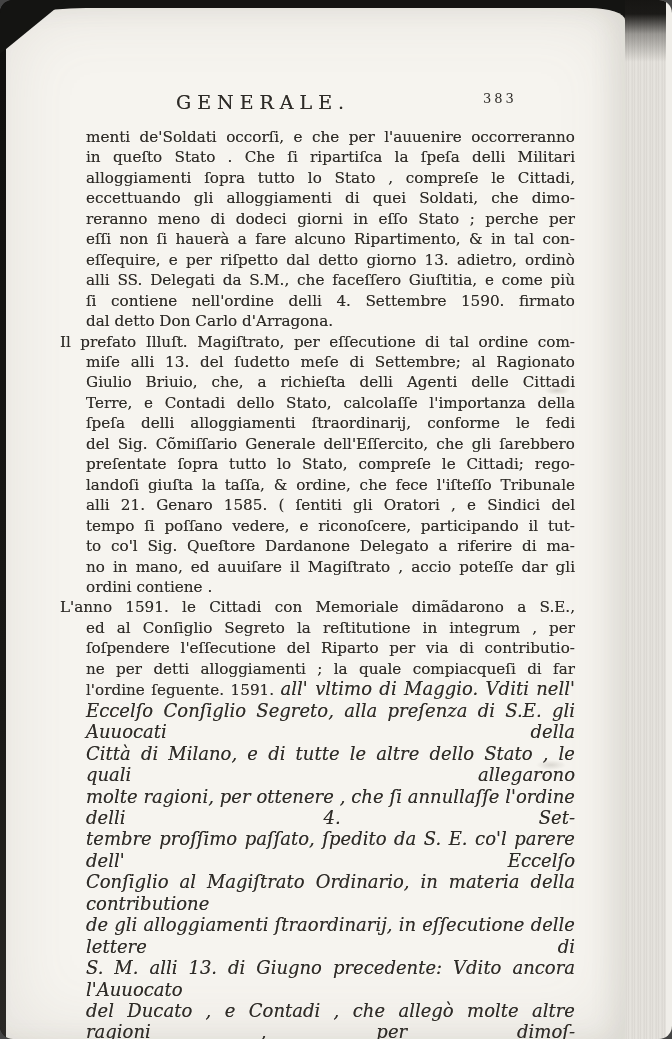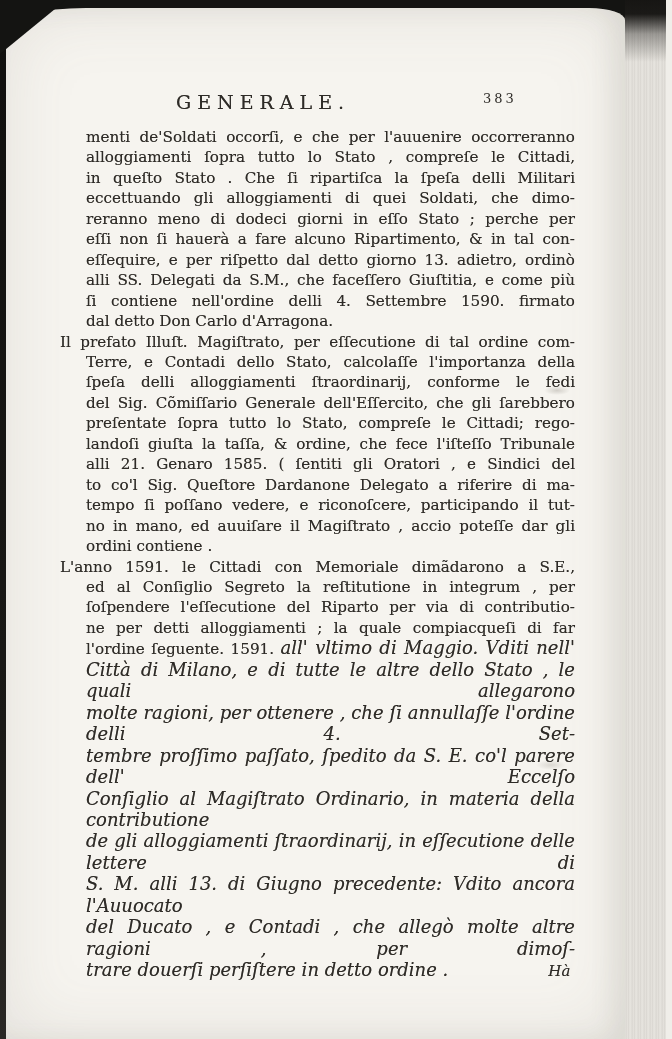--- a/index.html
+++ b/index.html
@@ -5,20 +5,21 @@
   :root{
     --scan-black:#141412;
     --page-bg:#f6f4ef;
     --ink:#2e2b27;
   }
   html,body{margin:0;padding:0;background:#444;}
   .scan{
     position:relative;width:672px;height:1039px;
     background:var(--scan-black);overflow:hidden;
     font-family:"DejaVu Serif", serif;
+    border-radius:13px;
   }
   
   .edge-left{position:absolute;left:0;top:0;width:7px;height:100%;
     background:linear-gradient(180deg,#100f0e 0%,#1a1917 70%,#2a2825 100%);}
   
   .fore-edge{position:absolute;left:625px;top:0;width:41px;height:100%;
     background:repeating-linear-gradient(90deg,
       #edebe6 0px,#d2cfc9 1px,#e7e4df 2px,#d8d5cf 4px,#efede8 5px,#dcd9d3 6px);}
   .fore-edge::before{content:"";position:absolute;left:0;top:0;right:0;height:62px;
     background:linear-gradient(180deg,rgba(16,15,13,0.97) 0px,rgba(16,15,13,0.95) 14px,rgba(16,15,13,0.35) 34px,rgba(16,15,13,0) 62px);}
@@ -63,49 +64,52 @@
 
   <div class="page-sheet">
     <div class="running-head">
       <span class="title">GENERALE.</span>
       <span class="folio">383</span>
     </div>
 
     <div class="text-block">
         <div class="para">
           <div class="line"><span class="rm">menti de'Soldati occorſi, e che per l'auuenire occorreranno</span></div>
+          <div class="line"><span class="rm">in queſto Stato . Che ſi ripartiſca la ſpeſa delli Militari</span></div>
           <div class="line"><span class="rm">alloggiamenti ſopra tutto lo Stato , compreſe le Cittadi,</span></div>
-          <div class="line"><span class="rm">in queſto Stato . Che ſi ripartiſca la ſpeſa delli Militari</span></div>
           <div class="line"><span class="rm">eccettuando gli alloggiamenti di quei Soldati, che dimo-</span></div>
           <div class="line"><span class="rm">reranno meno di dodeci giorni in eſſo Stato ; perche per</span></div>
           <div class="line"><span class="rm">eſſi non ſi hauerà a fare alcuno Ripartimento, &amp; in tal con-</span></div>
           <div class="line"><span class="rm">eſſequire, e per riſpetto dal detto giorno 13. adietro, ordinò</span></div>
           <div class="line"><span class="rm">alli SS. Delegati da S.M., che faceſſero Giuſtitia, e come più</span></div>
           <div class="line"><span class="rm">ſi contiene nell'ordine delli 4. Settembre 1590. firmato</span></div>
           <div class="line noj"><span class="rm">dal detto Don Carlo d'Arragona.</span></div>
         </div>
         <div class="para hanging">
           <div class="line first"><span class="rm">Il prefato Illuſt. Magiſtrato, per eſſecutione di tal ordine com-</span></div>
+          <div class="line"><span class="rm">miſe alli 13. del ſudetto meſe di Settembre; al Ragionato</span></div>
+          <div class="line"><span class="rm">Giulio Briuio, che, a richieſta delli Agenti delle Cittadi</span></div>
           <div class="line"><span class="rm">Terre, e Contadi dello Stato, calcolaſſe l'importanza della</span></div>
           <div class="line"><span class="rm">ſpeſa delli alloggiamenti ſtraordinarij, conforme le fedi</span></div>
           <div class="line"><span class="rm">del Sig. Cõmiſſario Generale dell'Eſſercito, che gli ſarebbero</span></div>
           <div class="line"><span class="rm">preſentate ſopra tutto lo Stato, compreſe le Cittadi; rego-</span></div>
           <div class="line"><span class="rm">landoſi giuſta la taſſa, &amp; ordine, che fece l'iſteſſo Tribunale</span></div>
           <div class="line"><span class="rm">alli 21. Genaro 1585. ( ſentiti gli Oratori , e Sindici del</span></div>
+          <div class="line"><span class="rm">tempo ſi poſſano vedere, e riconoſcere, participando il tut-</span></div>
           <div class="line"><span class="rm">to co'l Sig. Queſtore Dardanone Delegato a riferire di ma-</span></div>
-          <div class="line"><span class="rm">tempo ſi poſſano vedere, e riconoſcere, participando il tut-</span></div>
           <div class="line"><span class="rm">no in mano, ed auuiſare il Magiſtrato , accio poteſſe dar gli</span></div>
           <div class="line noj"><span class="rm">ordini contiene .</span></div>
         </div>
         <div class="para hanging">
           <div class="line first"><span class="rm">L'anno 1591. le Cittadi con Memoriale dimãdarono a S.E.,</span></div>
           <div class="line"><span class="rm">ed al Conſiglio Segreto la reſtitutione in integrum , per</span></div>
           <div class="line"><span class="rm">ſoſpendere l'eſſecutione del Riparto per via di contributio-</span></div>
           <div class="line"><span class="rm">ne per detti alloggiamenti ; la quale compiacqueſi di far</span></div>
           <div class="line"><span class="rm">l'ordine ſeguente. 1591. </span><span class="it">all' vltimo di Maggio. Vditi nell'</span></div>
+          <div class="line"><span class="it">Eccelſo Conſiglio Segreto, alla preſenza di S.E. gli Auuocati della</span></div>
           <div class="line"><span class="it">Città di Milano, e di tutte le altre dello Stato , le quali allegarono</span></div>
           <div class="line"><span class="it">molte ragioni, per ottenere , che ſi annullaſſe l'ordine delli 4. Set-</span></div>
           <div class="line"><span class="it">tembre proſſimo paſſato, ſpedito da S. E. co'l parere dell' Eccelſo</span></div>
           <div class="line"><span class="it">Conſiglio al Magiſtrato Ordinario, in materia della contributione</span></div>
           <div class="line"><span class="it">de gli alloggiamenti ſtraordinarij, in eſſecutione delle lettere di</span></div>
           <div class="line"><span class="it">S. M. alli 13. di Giugno precedente: Vdito ancora l'Auuocato</span></div>
           <div class="line"><span class="it">del Ducato , e Contadi , che allegò molte altre ragioni , per dimoſ-</span></div>
           <div class="line noj"><span class="it">trare douerſi perſiſtere in detto ordine .</span><span class="catchword">Hà</span></div>
         </div>
       </div>

